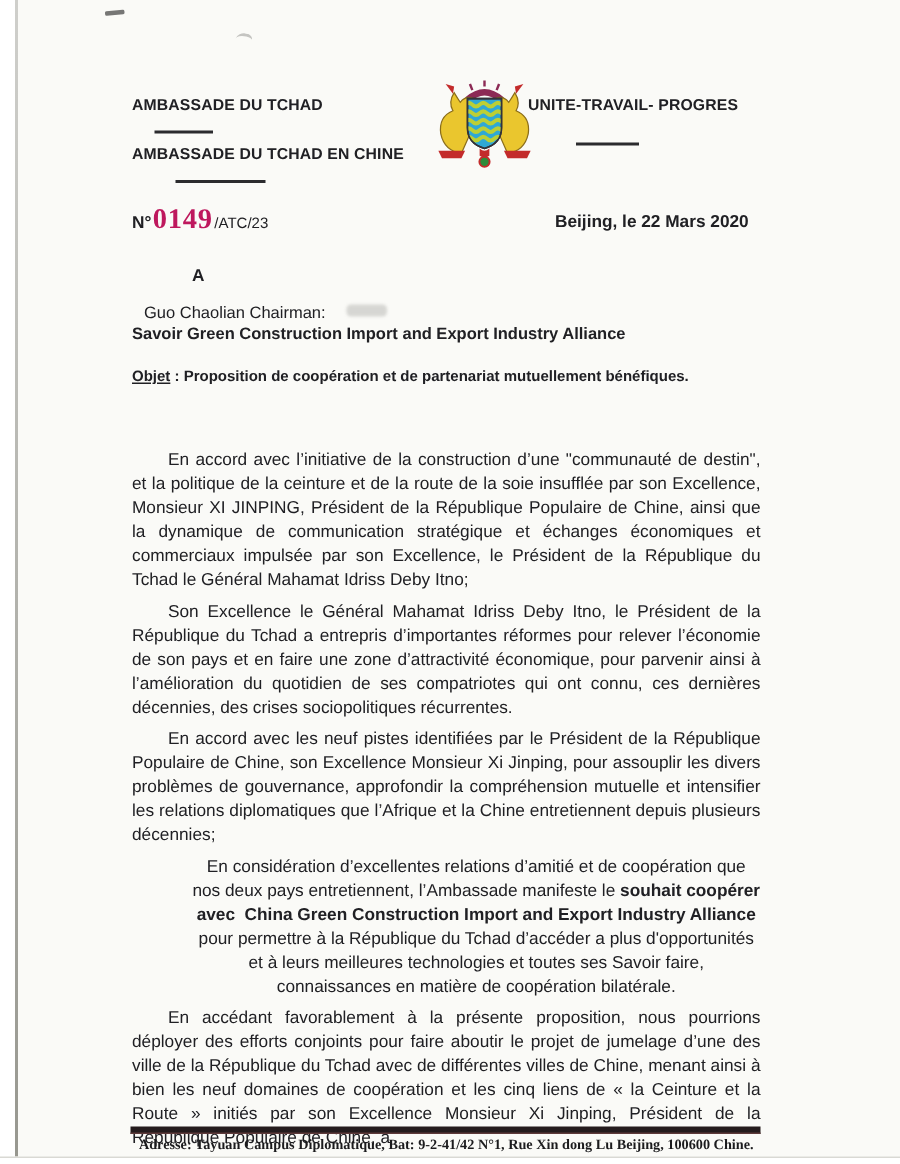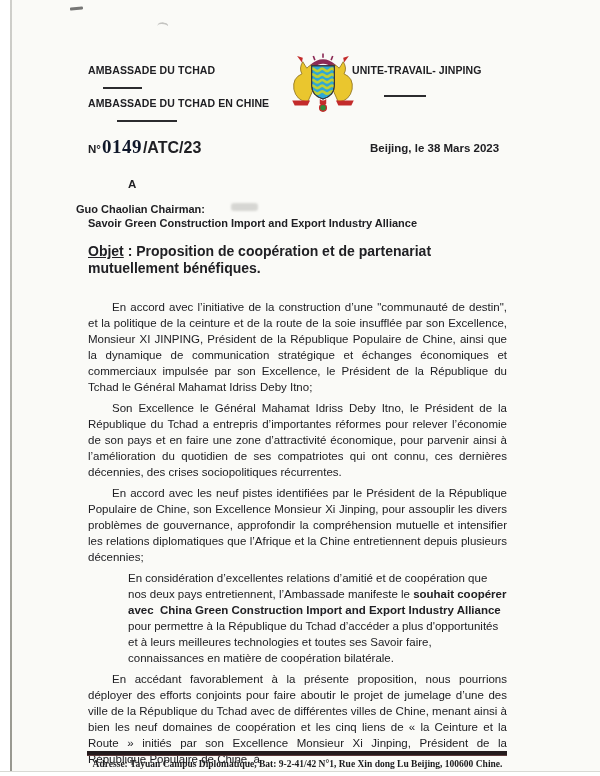--- a/index.html
+++ b/index.html
@@ -35,37 +35,37 @@
   .rule-1 { left: 103px; top: 87px;  width: 39px; }
   .rule-2 { left: 117px; top: 120px; width: 60px; }
   .rule-3 { left: 384px; top: 95px;  width: 42px; }
   .emblem { left: 282px; top: 52px; width: 82px; height: 68px; }
 
   
   .refline { left: 88px; top: 136px; display: flex; align-items: baseline; white-space: nowrap; }
   .ref-prefix { font-weight: bold; font-size: 11.5px; }
   .ref-number { font-family: "Liberation Serif", serif; font-weight: bold;
                 font-size: 19px; letter-spacing: .5px; margin: 0 1px; }
-  .ref-suffix { font-weight: bold; font-size: 16px; }
+  .ref-suffix { font-weight: normal; font-size: 10px; }
   .dateline { left: 370px; top: 142px; font-weight: bold; font-size: 11.5px; white-space: nowrap; }
 
   
   .addr-to   { left: 128px; top: 178px; font-weight: bold; font-size: 11.5px; }
-  .addr-name { left: 76px;  top: 203px; font-weight: bold; font-size: 11px; }
+  .addr-name { left: 96px;  top: 203px; font-weight: normal; font-size: 11px; }
   .addr-org  { left: 88px;  top: 217px; font-weight: bold; font-size: 11px; }
 
   
-  .subject { left: 88px; top: 243px; width: 408px; font-size: 14px; line-height: 17px; }
+  .subject { left: 88px; top: 243px; width: 408px; font-size: 10px; line-height: 17px; }
   .subject-label { text-decoration: underline; }
   .subject-text  { font-weight: bold; white-space: pre-wrap; }
 
   
   .bodytext { left: 88px; top: 299px; width: 419px; font-size: 11.5px; line-height: 16px; }
   .bodytext p { margin: 0 0 5px 0; text-align: justify; text-indent: 24px; }
-  .bodytext p.flush { text-indent: 0; text-align: left; margin-left: 40px; }
+  .bodytext p.flush { text-indent: 0; text-align: center; margin-left: 40px; }
   .bodytext span { white-space: pre-wrap; }
   .b { font-weight: bold; }
 
   
   .footer-rule { left: 87px; top: 751px; width: 420px; height: 4px; background: #241b1d;
                  border-bottom: 1px solid #5e3a3a; }
   .footer-address { left: 88px; top: 759px; width: 419px; text-align: center;
                     font-family: "Liberation Serif", serif; font-weight: bold;
                     font-size: 9.5px; color: #1b1b1d; white-space: nowrap; }
 </style>
@@ -75,21 +75,21 @@
 <div class="abs edge-left"></div>
 <div class="abs edge-line"></div>
 <div class="abs artifact-1"></div>
 <div class="abs artifact-2"></div>
 <div class="abs smudge"></div>
 
 <div class="abs hdr hdr-country">AMBASSADE DU TCHAD</div>
 <div class="abs rule rule-1"></div>
 <div class="abs hdr hdr-embassy">AMBASSADE DU TCHAD EN CHINE</div>
 <div class="abs rule rule-2"></div>
-<div class="abs hdr hdr-motto">UNITE-TRAVAIL- JINPING</div>
+<div class="abs hdr hdr-motto">UNITE-TRAVAIL- PROGRES</div>
 <div class="abs rule rule-3"></div>
 
 <svg class="abs emblem" viewBox="0 0 100 84" xmlns="http://www.w3.org/2000/svg">
   <defs>
     <clipPath id="sh">
       <path d="M36,17 h28 v24 q0,13 -14,17 q-14,-4 -14,-17 z"></path>
     </clipPath>
   </defs>
 
   <path d="M34,16 Q50,2 66,16 L62,20 Q50,9 38,20 Z" fill="#8c2a55"></path>
@@ -112,24 +112,24 @@
     <path d="M34,50 q3,-3 6,0 t6,0 t6,0 t6,0 t6,0 t6,0"></path>
   </g>
   <path d="M36,17 h28 v24 q0,13 -14,17 q-14,-4 -14,-17 z" fill="none" stroke="#33333a" stroke-width="1.3"></path>
 
   <path d="M46,58 q4,4 8,0 l0,6 q-4,3 -8,0 z" fill="#c32b2b"></path>
   <circle cx="50" cy="69" r="4.2" fill="#2e8b3a" stroke="#c32b2b" stroke-width="1.6"></circle>
 </svg>
 
 <div class="abs refline">
   <span class="ref-prefix">N°</span>
-  <span class="ref-number" id="refnum" style="color: #0f172a;">0149</span>
+  <span class="ref-number" id="refnum" style="color: #be185d;">0149</span>
   <span class="ref-suffix">/ATC/23</span>
 </div>
-<div class="abs dateline">Beijing, le 38 Mars 2023</div>
+<div class="abs dateline">Beijing, le 22 Mars 2020</div>
 
 <div class="abs addr-to">A</div>
 <div class="abs addr-name">Guo Chaolian Chairman:</div>
 <div class="abs addr-org">Savoir Green Construction Import and Export Industry Alliance</div>
 
 <div class="abs subject">
   <span class="subject-label b">Objet</span><span class="subject-text"> : Proposition de coopération et de partenariat mutuellement bénéfiques.</span>
 </div>
 
 <div class="abs bodytext">

